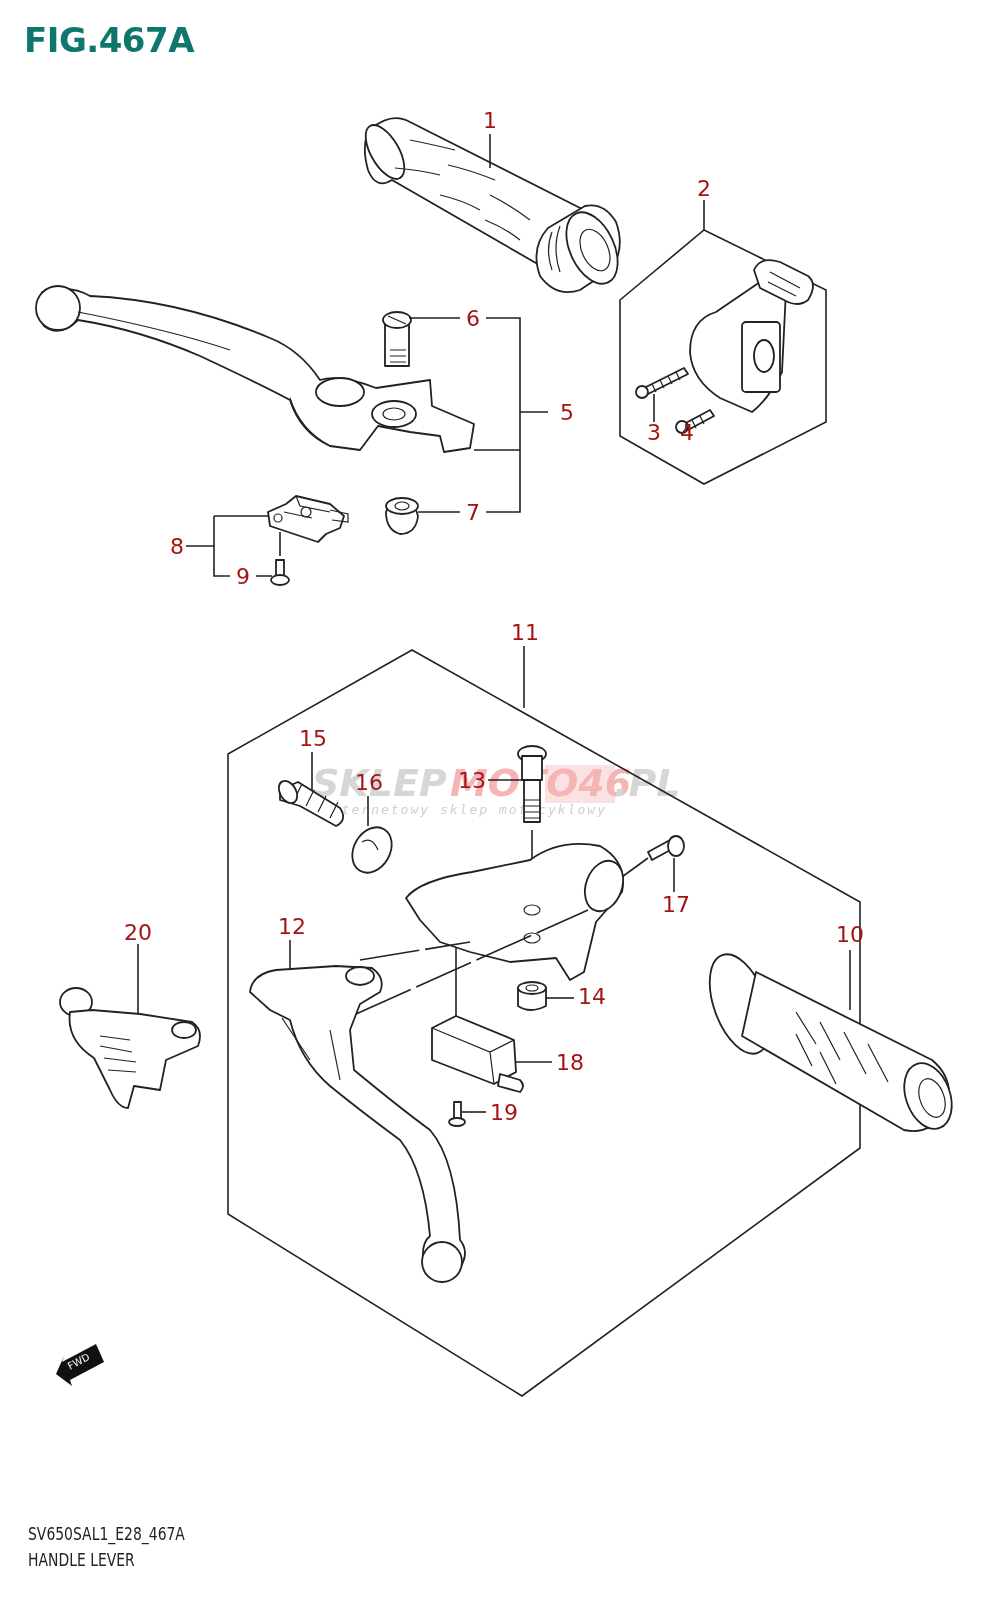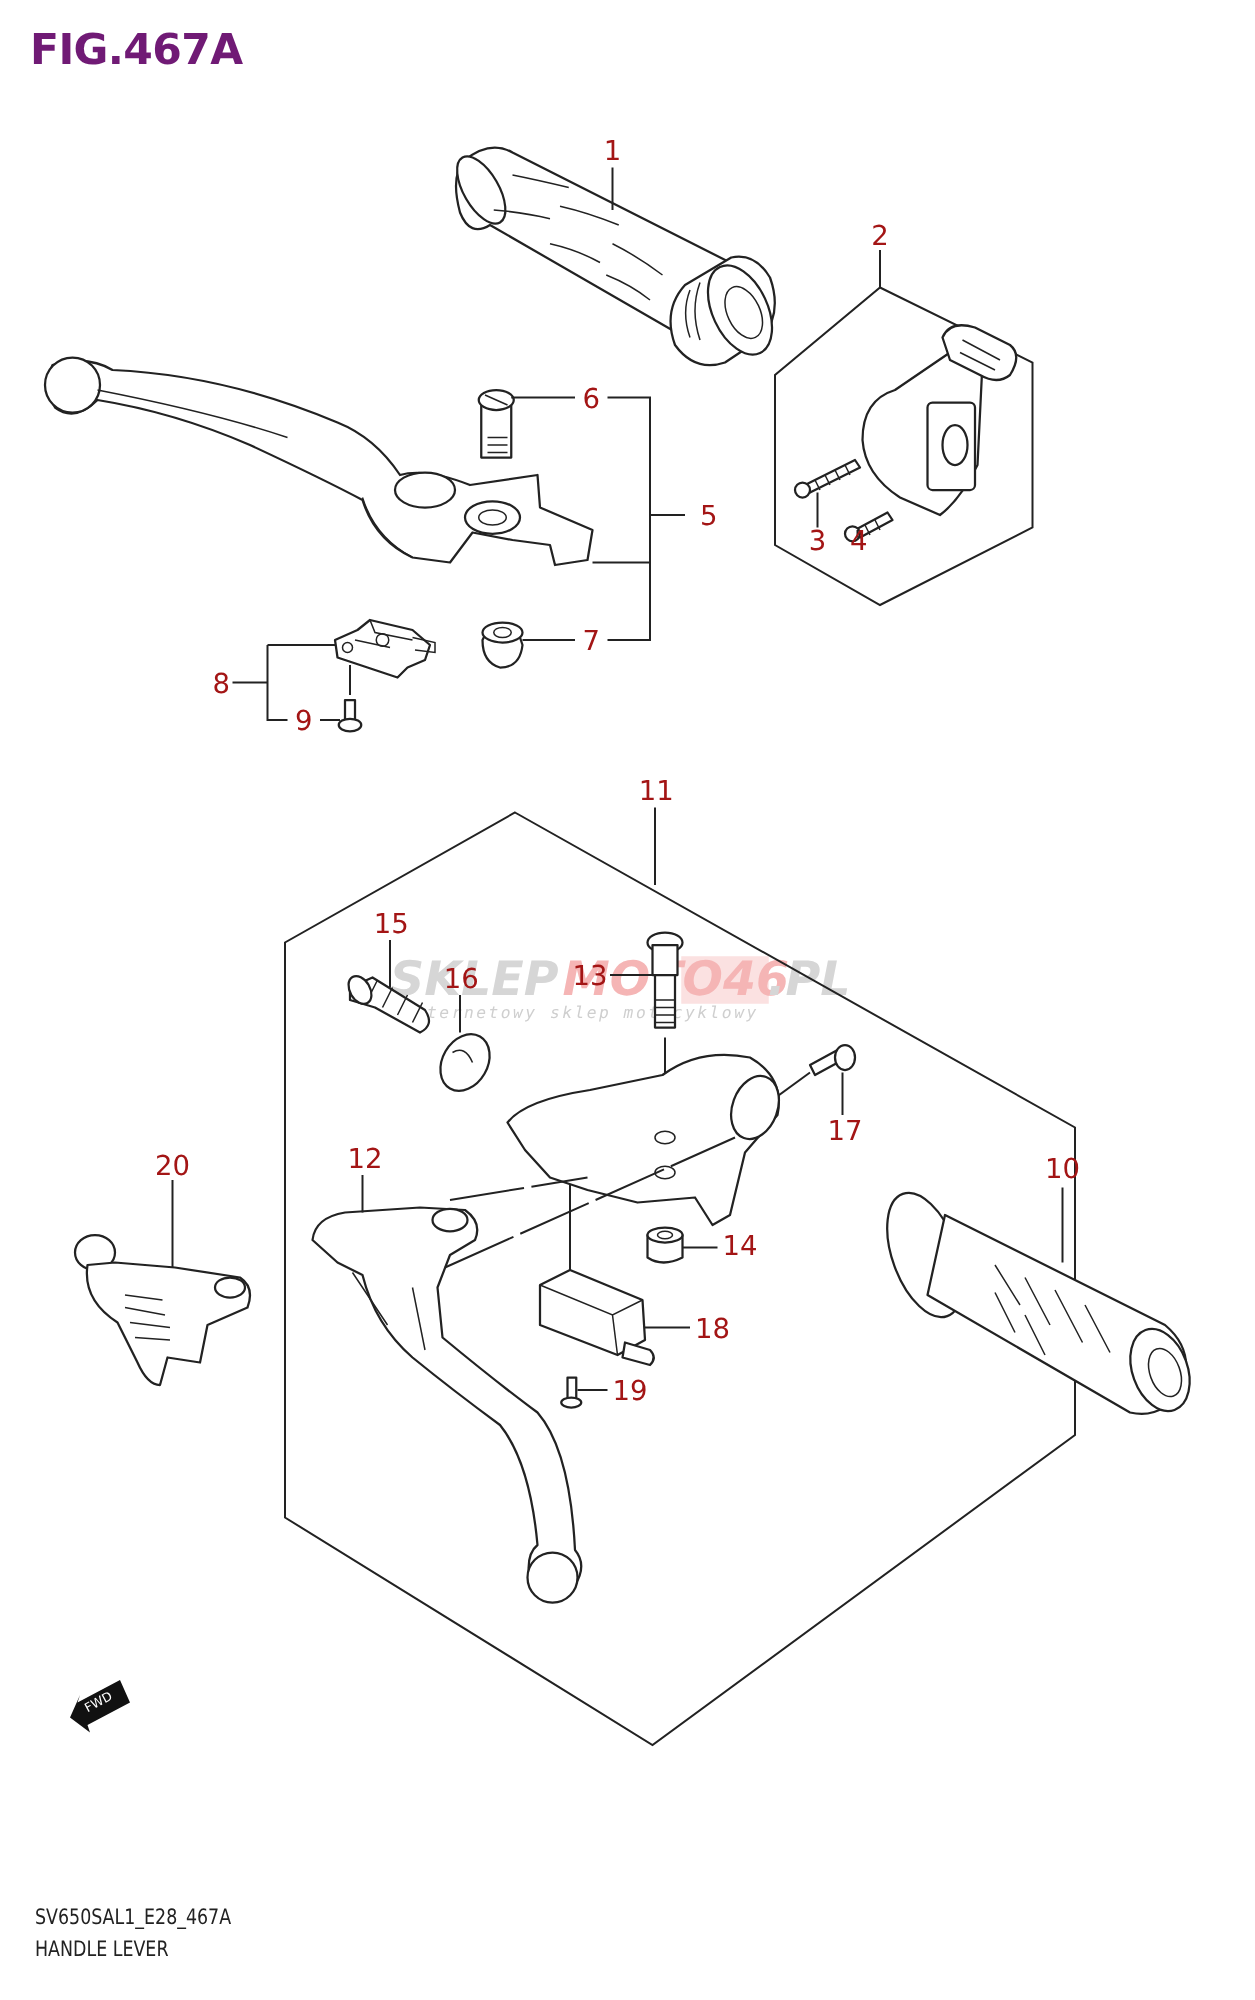--- a/index.html
+++ b/index.html
@@ -1,18 +1,18 @@
 <!DOCTYPE html>
 <html><head>
 <meta charset="utf-8">
 <style>
   html, body { margin:0; padding:0; background:#ffffff; }
   body { width:1004px; height:1600px; position:relative; overflow:hidden; font-family:"Liberation Sans", sans-serif; }
   #diagram { position:absolute; left:0; top:0; width:1004px; height:1600px; }
-  .fig-title { position:absolute; left:24px; top:20px; font-family:"DejaVu Sans", sans-serif; font-weight:bold; font-size:34px; color:#701a75; letter-spacing:-0.5px; }
+  .fig-title { position:absolute; left:24px; top:20px; font-family:"DejaVu Sans", sans-serif; font-weight:bold; font-size:34px; color:#0f766e; letter-spacing:-0.5px; }
   .footer-code { position:absolute; left:28px; top:1524px; font-family:"DejaVu Sans", sans-serif; font-size:17px; color:#222; transform:scaleX(0.82); transform-origin:left top; }
   .footer-name { position:absolute; left:28px; top:1550px; font-family:"DejaVu Sans", sans-serif; font-size:17px; color:#222; transform:scaleX(0.82); transform-origin:left top; }
   .lbl { font-family:"DejaVu Sans", sans-serif; font-size:22px; fill:#a31515; }
   .ln { stroke:#222; stroke-width:1.6; fill:none; }
   .part { stroke:#222; stroke-width:1.8; fill:#fff; stroke-linejoin:round; stroke-linecap:round; }
   .thin { stroke:#222; stroke-width:1.2; fill:none; }
   .wm-grey { font-family:"DejaVu Sans", sans-serif; font-weight:bold; font-style:italic; font-size:38px; fill:#d6d6d6; }
   .wm-red { font-family:"DejaVu Sans", sans-serif; font-weight:bold; font-style:italic; font-size:38px; fill:#f5b5b5; }
   .wm-sub { font-family:"DejaVu Sans Mono", monospace; font-style:italic; font-size:13px; fill:#cfcfcf; letter-spacing:2px; }
 </style>

